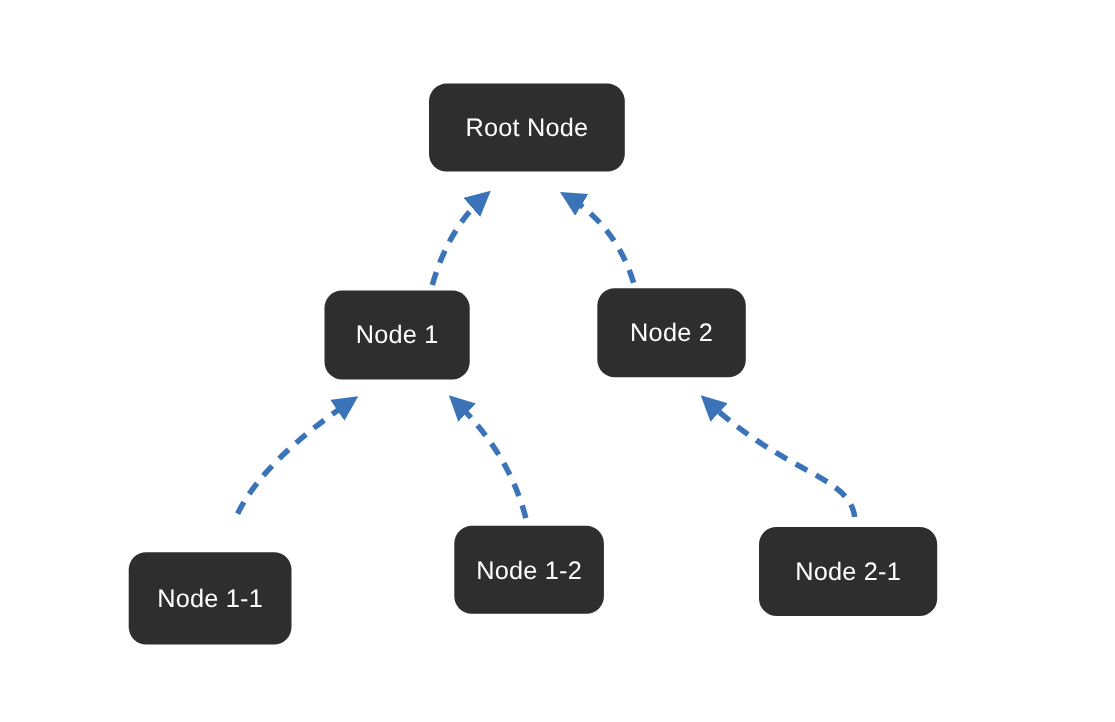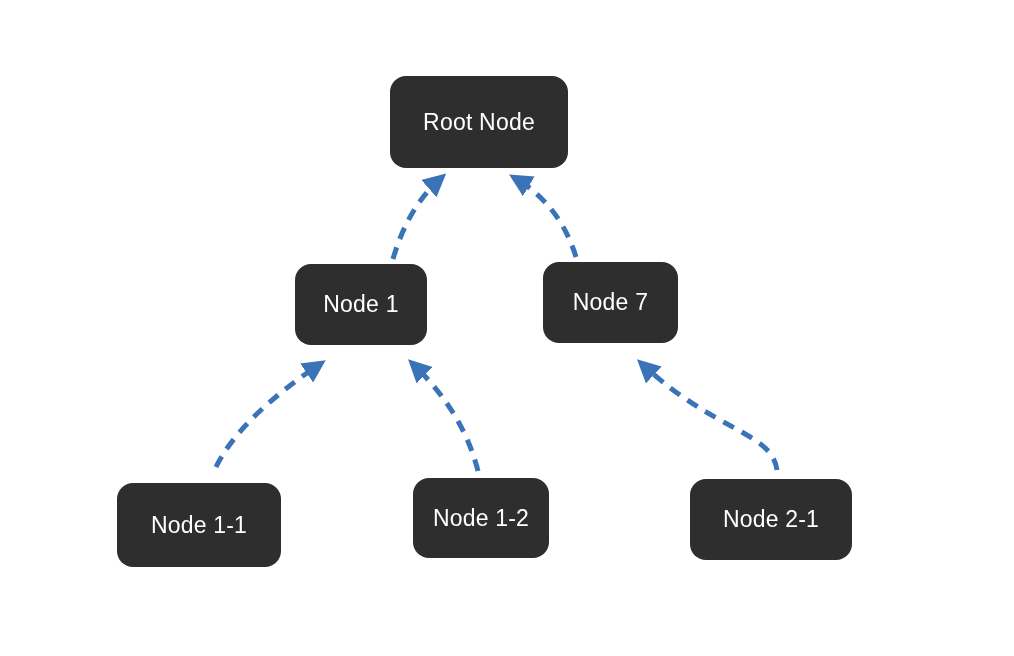--- a/index.html
+++ b/index.html
@@ -38,24 +38,24 @@
     border-radius: 16px;
     display: flex;
     align-items: center;
     justify-content: center;
     font-size: 23px;
     line-height: 1;
     letter-spacing: 0.2px;
     cursor: default;
     box-sizing: border-box;
   }
-  .node-root   { left: 390px; top:  76px; width: 178px; height: 92px; }
+  .node-root   { left: 390px; top:  76px; width: 178px; height: 80px; }
   .node-1      { left: 295px; top: 264px; width: 132px; height: 81px; }
   .node-2      { left: 543px; top: 262px; width: 135px; height: 81px; }
-  .node-1-1    { left: 117px; top: 483px; width: 164px; height: 84px; }
+  .node-1-1    { left: 117px; top: 502px; width: 148px; height: 84px; }
   .node-1-2    { left: 413px; top: 478px; width: 136px; height: 80px; }
   .node-2-1    { left: 690px; top: 479px; width: 162px; height: 81px; }
 </style>
 </head>
 <body>
 
 <div class="canvas">
 
   <svg class="edges-layer" width="1014" height="656" viewBox="0 0 1014 656" xmlns="http://www.w3.org/2000/svg">
     <defs>
@@ -77,21 +77,21 @@
 
   <div class="node node-root">
     <span>Root Node</span>
   </div>
 
   <div class="node node-1">
     <span>Node 1</span>
   </div>
 
   <div class="node node-2">
-    <span>Node 7</span>
+    <span>Node 2</span>
   </div>
 
   <div class="node node-1-1">
     <span>Node 1-1</span>
   </div>
 
   <div class="node node-1-2">
     <span>Node 1-2</span>
   </div>
 

